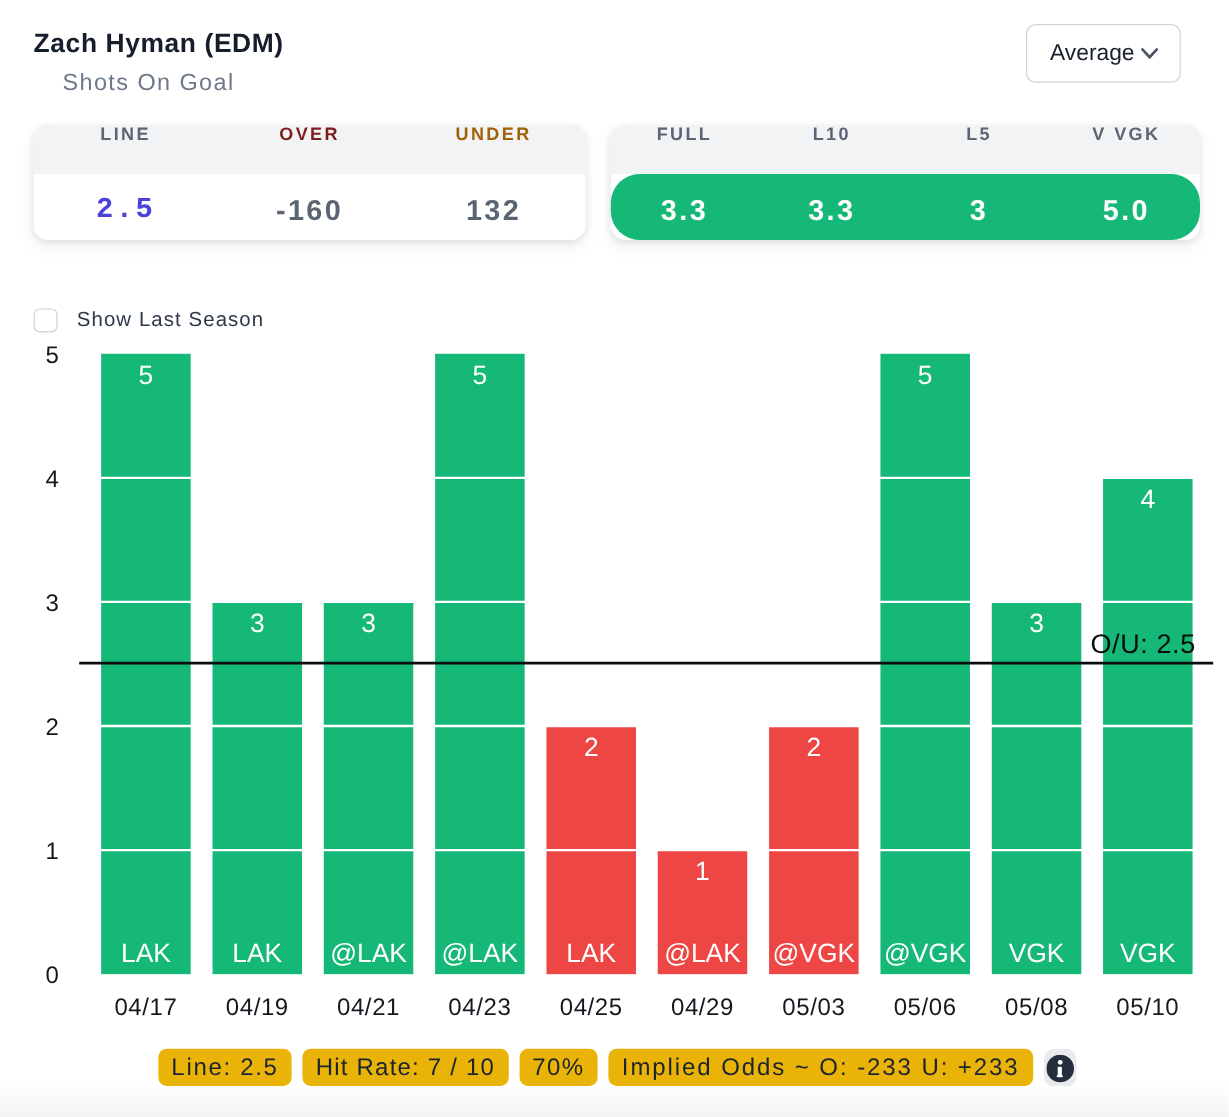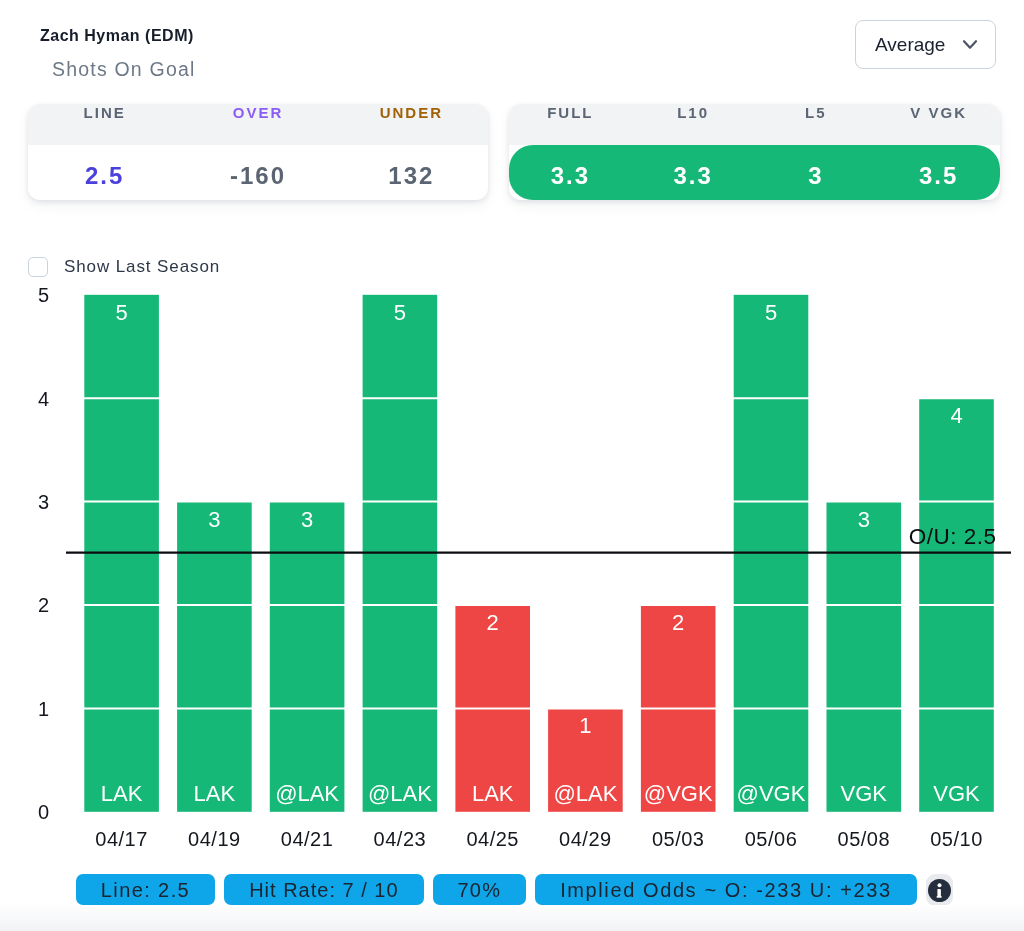--- a/index.html
+++ b/index.html
@@ -1,72 +1,72 @@
 <!DOCTYPE html>
 <html><head><meta charset="utf-8"><style>
 *{margin:0;padding:0;box-sizing:border-box;}
 html,body{width:1024px;height:931px;}
 body{font-family:"Liberation Sans",sans-serif;background:#ffffff;position:relative;overflow:hidden;}
-.title{position:absolute;left:40px;top:25px;font-size:16px;line-height:22px;font-weight:700;color:#161d2b;letter-spacing:.5px;}
+.title{position:absolute;left:28px;top:25px;font-size:22px;line-height:22px;font-weight:700;color:#161d2b;letter-spacing:.5px;}
 .subtitle{position:absolute;left:28px;top:59px;font-size:19.5px;line-height:20px;color:#6e7988;letter-spacing:1.2px;margin-left:24px;}
-.avgbtn{position:absolute;left:855px;top:20px;width:141px;height:49px;border:1px solid #cdd3db;border-radius:8px;background:#fff;display:flex;align-items:center;justify-content:space-between;padding:0 17px 0 19px;font-size:19px;color:#1a212e;}
+.avgbtn{position:absolute;left:855px;top:20px;width:129px;height:49px;border:1px solid #cdd3db;border-radius:8px;background:#fff;display:flex;align-items:center;justify-content:space-between;padding:0 17px 0 19px;font-size:19px;color:#1a212e;}
 .card{position:absolute;top:104px;border-radius:12px;background:#fff;box-shadow:0 2px 5px rgba(25,35,60,.10),0 6px 14px rgba(25,35,60,.05);}
 .card .hdr{height:41px;background:#f1f3f5;border-radius:12px 12px 0 0;display:flex;align-items:flex-start;}
 .card .hdr span{flex:1;text-align:center;font-size:15px;font-weight:700;letter-spacing:2px;color:#5b6573;}
 .card .vals{height:55px;display:flex;align-items:center;border-radius:0 0 12px 12px;}
 .card .vals span{flex:1;text-align:center;font-size:24px;font-weight:700;color:#5b6472;position:relative;top:3px;letter-spacing:2px;}
 .cardL{left:28px;width:460px;}
 .cardR{left:509px;width:491px;}
 .cardR .vals{background:#16b877;border-radius:24px;}
 .cardR .vals span{color:#ffffff;}
-.ou-line{color:#4a40dd !important;}
+.ou-line{color:#4a40dd !important;font-family:Liberation Mono, monospace;}
 .cbrow{position:absolute;left:28px;top:215px;display:flex;align-items:flex-start;margin-top:42px;}
 .cb{width:20px;height:20px;border:1.5px solid #c9d1da;border-radius:5px;background:#fff;margin-right:16px;}
 .cbrow span{font-size:17px;color:#2d3848;letter-spacing:.9px;}
 .pills{position:absolute;left:0;top:872px;width:1024px;display:flex;justify-content:center;align-items:center;gap:9px;padding-left:5px;}
-.pill{height:31px;line-height:32px;background:#0ea5e9;border-radius:7px;padding:0 25px;font-size:20px;letter-spacing:1.2px;color:#1c2430;white-space:nowrap;}
+.pill{height:31px;line-height:32px;background:#eab308;border-radius:7px;padding:0 11px;font-size:20px;letter-spacing:1.2px;color:#1c2430;white-space:nowrap;}
 .pill.p1{letter-spacing:1.4px;}
 .pill.p2{letter-spacing:1.0px;}
 .pill.p4{letter-spacing:1.6px;}
 .ipill{height:32px;width:27.5px;flex:none;background:#e9eaee;border-radius:9px;display:flex;align-items:center;justify-content:center;}
 .grad{position:absolute;left:0;top:905px;width:1024px;height:26px;background:linear-gradient(to bottom,#fefefe,#f2f3f5);}
 </style></head>
 <body>
 <div class="title">Zach Hyman (EDM)</div>
 <div class="subtitle">Shots On Goal</div>
 <div class="avgbtn">
     <span>Average</span>
     <svg width="16" height="11" viewBox="0 0 16 11">
       <path d="M2 2.2 L8 8.7 L14 2.2" fill="none" stroke="#4b5563" stroke-width="2.2" stroke-linecap="round" stroke-linejoin="round"></path>
     </svg>
   </div>
 <div class="card cardL">
   <div class="hdr">
       <span>LINE</span>
-      <span style="color:#8b5cf6;">OVER</span>
+      <span style="color:#7f1d1d;">OVER</span>
       <span style="color:#a16207;">UNDER</span>
     </div>
   <div class="vals">
       <span class="ou-line">2.5</span>
       <span>-160</span>
       <span>132</span>
     </div>
 </div>
 <div class="card cardR">
   <div class="hdr">
       <span>FULL</span>
       <span>L10</span>
       <span>L5</span>
       <span>V VGK</span>
     </div>
   <div class="vals">
       <span>3.3</span>
       <span>3.3</span>
       <span>3</span>
-      <span>3.5</span>
+      <span>5.0</span>
     </div>
 </div>
 <div class="cbrow">
     <span class="cb"></span>
     <span>Show Last Season</span>
   </div>
 <svg style="position:absolute;left:0;top:0;" width="1024" height="931" viewBox="0 0 1024 931" font-family="Liberation Sans, sans-serif">
 <text x="49" y="819.1" font-size="20" fill="#14171d" text-anchor="end">0</text>
 <text x="49" y="715.7" font-size="20" fill="#14171d" text-anchor="end">1</text>
 <text x="49" y="612.3" font-size="20" fill="#14171d" text-anchor="end">2</text>

